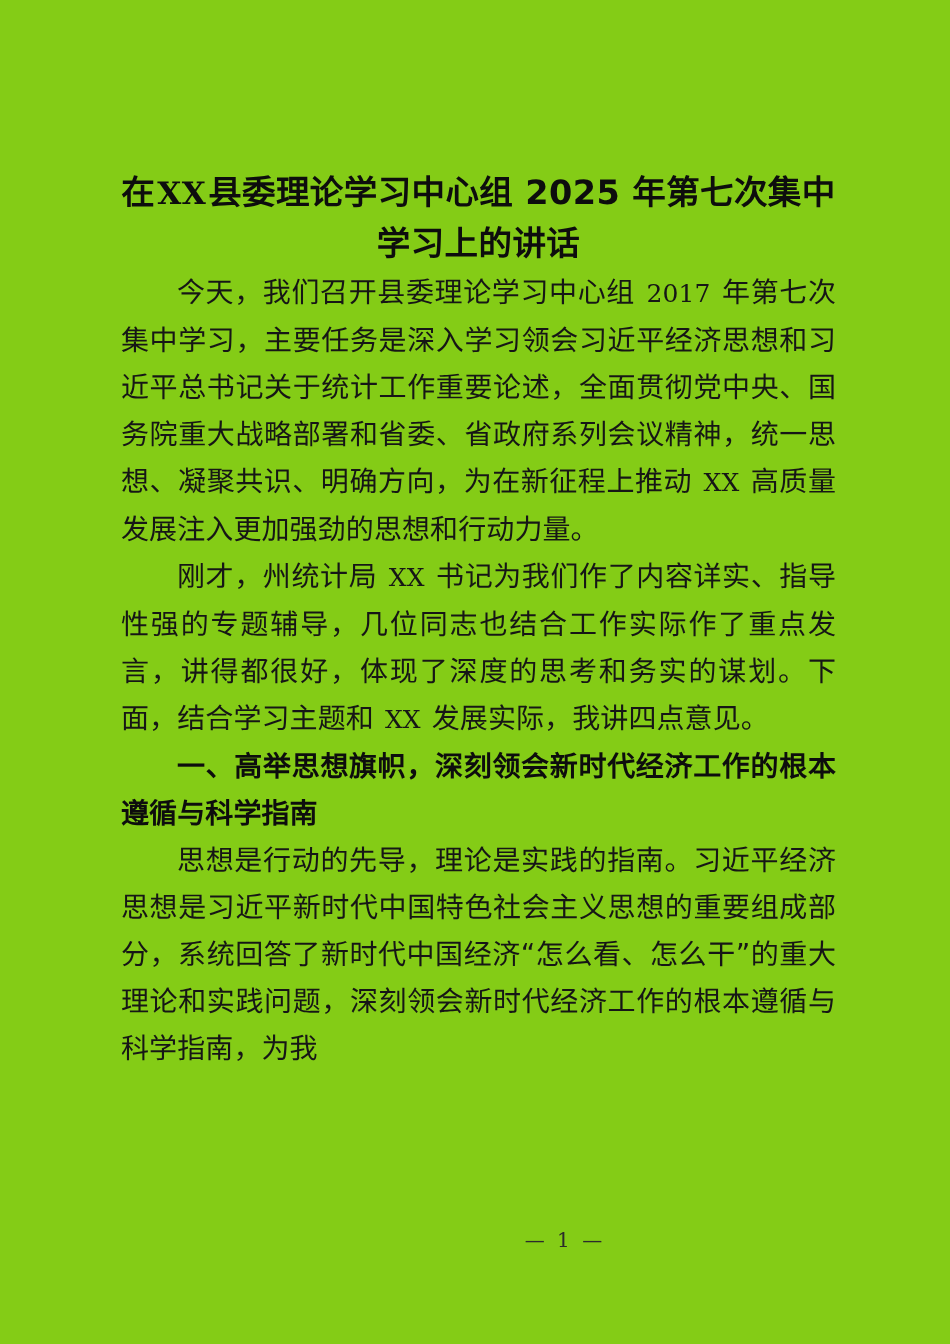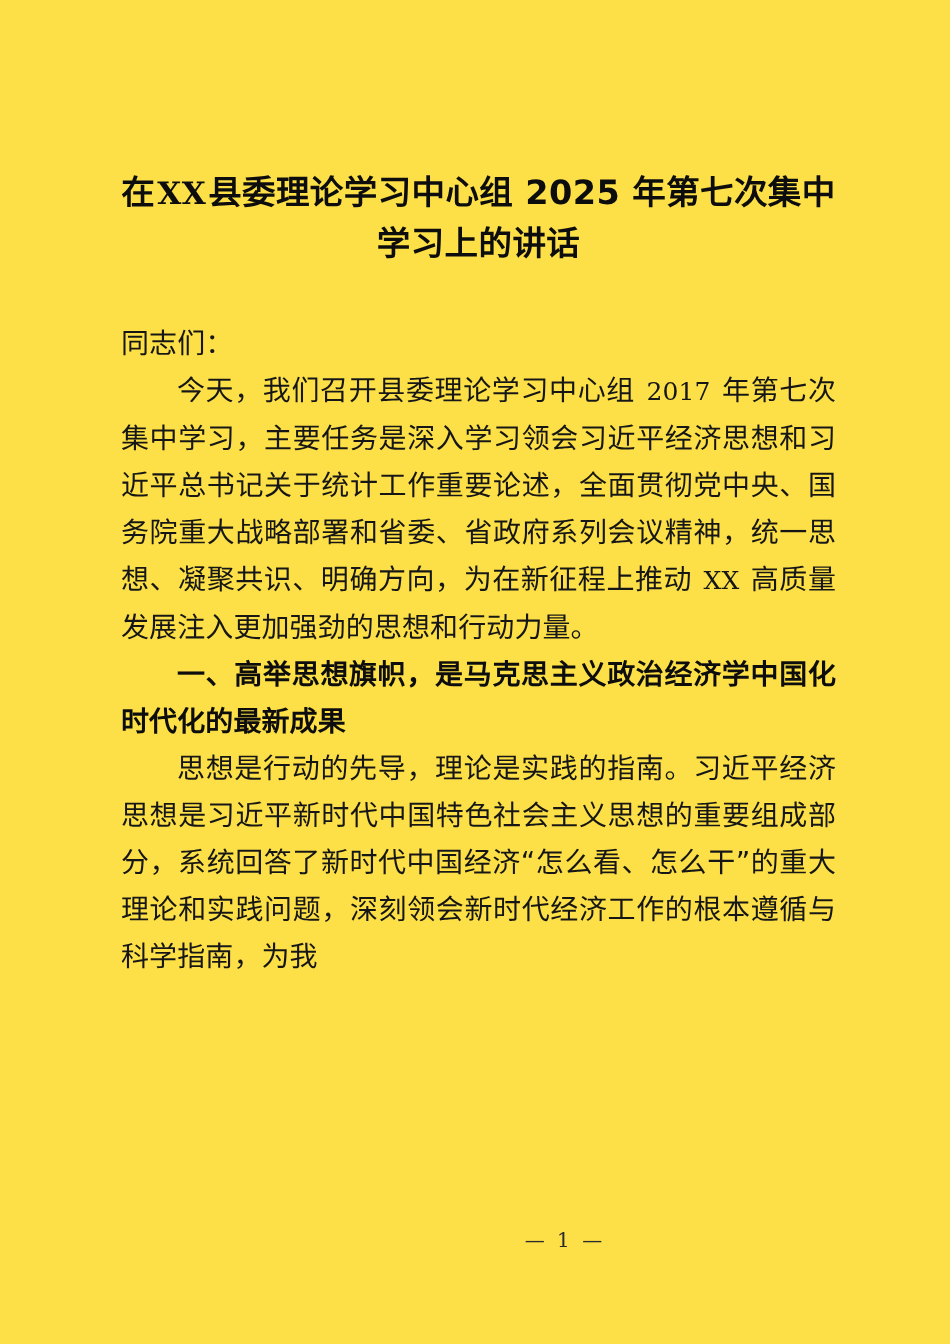--- a/index.html
+++ b/index.html
@@ -8,21 +8,21 @@
     padding: 0;
     background: #ffffff;
   }
   body {
     font-family: "DejaVu Sans", "Liberation Sans", sans-serif;
   }
   .page {
     position: relative;
     width: 950px;
     height: 1344px;
-    background: #fde047;
+    background: #84cc16;
     overflow: hidden;
     box-sizing: border-box;
   }
   .content {
     position: absolute;
     left: 121px;
     top: 0;
     width: 715px;
   }
   .doc-title {
@@ -96,26 +96,26 @@
 </style>
 </head>
 <body>
 
 <div class="page">
 
   <div class="content">
 
     <h1 class="doc-title"><span>在</span><span class="title-latin">XX</span><span>县委理论学习中心组 2025 年第七次集</span><span>中学习上的讲话</span></h1>
 
-    <p class="salutation">同志们：</p>
 
     <p class="body-par">今天，我们召开县委理论学习中心组 <span class="lat">2017</span> 年第七次集中学习，主要任务是深入学习领会习近平经济思想和习近平总书记关于统计工作重要论述，全面贯彻党中央、国务院重大战略部署和省委、省政府系列会议精神，统一思想、凝聚共识、明确方向，为在新征程上推动 <span class="lat">XX</span> 高质量发展注入更加强劲的思想和行动力量。</p>
 
+    <p class="body-par">刚才，州统计局 <span class="lat">XX</span> 书记为我们作了内容详实、指导性强的专题辅导，几位同志也结合工作实际作了重点发言，讲得都很好，体现了深度的思考和务实的谋划。下面，结合学习主题和 <span class="lat">XX</span> 发展实际，我讲四点意见。</p>
 
-    <p class="section-head">一、高举思想旗帜，是马克思主义政治经济学中国化时代化的最新成果</p>
+    <p class="section-head">一、高举思想旗帜，深刻领会新时代经济工作的根本遵循与科学指南</p>
 
     <p class="body-par">思想是行动的先导，理论是实践的指南。习近平经济思想是习近平新时代中国特色社会主义思想的重要组成部分，系统回答了新时代中国经济“怎么看、怎么干”的重大理论和实践问题，深刻领会新时代经济工作的根本遵循与科学指南，为我</p>
 
   </div>
 
   <div class="page-footer">
     <span class="footer-inner">— 1 —</span>
   </div>
 
 </div>

